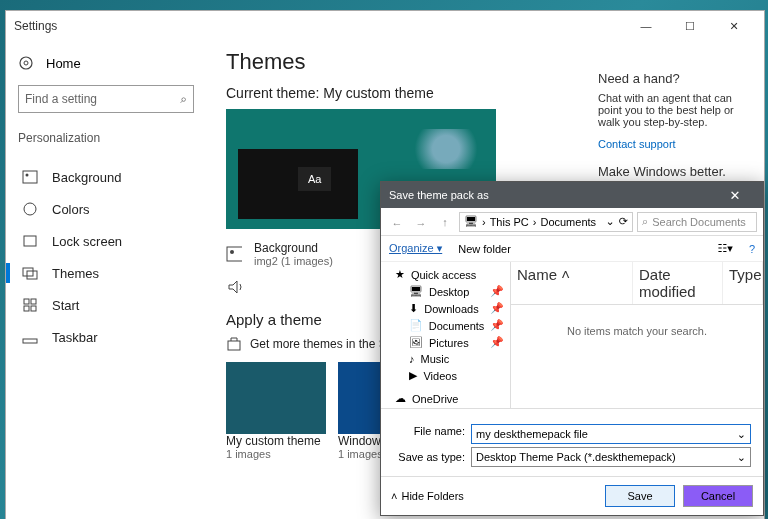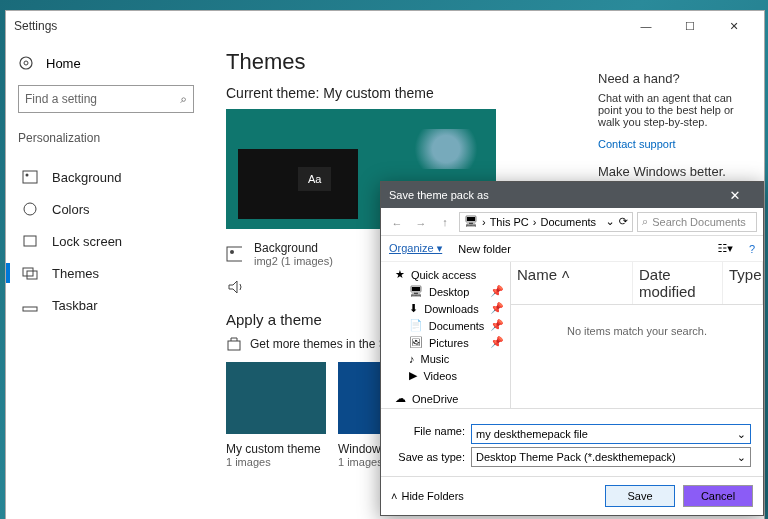--- a/index.html
+++ b/index.html
@@ -26,21 +26,21 @@
 .mini-start .aa { position: absolute; top: 18px; left: 60px; color: #fff; font-size: 11px; background: #222; padding: 6px 10px; }
 .prop-row { display: flex; align-items: center; gap: 12px; margin: 12px 0; }
 .prop-row .label { font-size: 12px; }
 .prop-row .sub { font-size: 11px; color: #666; }
 .apply-head { font-size: 15px; margin-top: 16px; margin-bottom: 8px; }
 .store-link { font-size: 12px; display: flex; align-items: center; gap: 8px; margin-bottom: 10px; }
 .theme-tiles { display: flex; gap: 12px; }
 .tile { width: 100px; }
 .tile-img { width: 100px; height: 72px; background: #1a5a6a; }
 .tile-img.win { background: #0b4a8a; }
-.tile-name { font-size: 12px; margin-top: 8px; }
+.tile-name { font-size: 12px; margin-top: 0; }
 .tile-sub { font-size: 11px; color: #666; }
 .right-col { width: 180px; padding: 30px 14px 0; font-size: 12px; color: #333; }
 .right-col .h { font-size: 13px; margin-bottom: 6px; }
 .right-col p { font-size: 11px; margin-bottom: 10px; }
 .right-col a { color: #0067c0; font-size: 11px; display: block; margin-bottom: 14px; }
 
 
 .dialog { position: absolute; top: 181px; left: 380px; width: 384px; height: 335px; background: #fff; border: 1px solid #555; box-shadow: 0 4px 20px rgba(0,0,0,0.4); display: flex; flex-direction: column; font-size: 11px; }
 .dlg-title { background: #50555a; color: #fff; height: 26px; display: flex; align-items: center; padding: 0 8px; }
 .dlg-title .spacer { flex: 1; }
@@ -130,20 +130,31 @@
             <svg width="16" height="16">
               <rect x="1" y="3" width="10" height="8" fill="none" stroke="#444"></rect>
               <rect x="5" y="6" width="10" height="8" fill="none" stroke="#444"></rect>
             </svg>
           </span>
         <span>Themes</span>
       </div>
       <div class="nav-item">
         <span class="icon">
             <svg width="16" height="16">
+              <rect x="2" y="2" width="5" height="5" fill="none" stroke="#444"></rect>
+              <rect x="9" y="2" width="5" height="5" fill="none" stroke="#444"></rect>
+              <rect x="2" y="9" width="5" height="5" fill="none" stroke="#444"></rect>
+              <rect x="9" y="9" width="5" height="5" fill="none" stroke="#444"></rect>
+            </svg>
+          </span>
+        <span>Start</span>
+      </div>
+      <div class="nav-item">
+        <span class="icon">
+            <svg width="16" height="16">
               <rect x="1" y="10" width="14" height="4" fill="none" stroke="#444"></rect>
             </svg>
           </span>
         <span>Taskbar</span>
       </div>
     </div>
 
     <div class="main">
       <h1>Themes</h1>
       <div class="subhead">Current theme: My custom theme</div>

